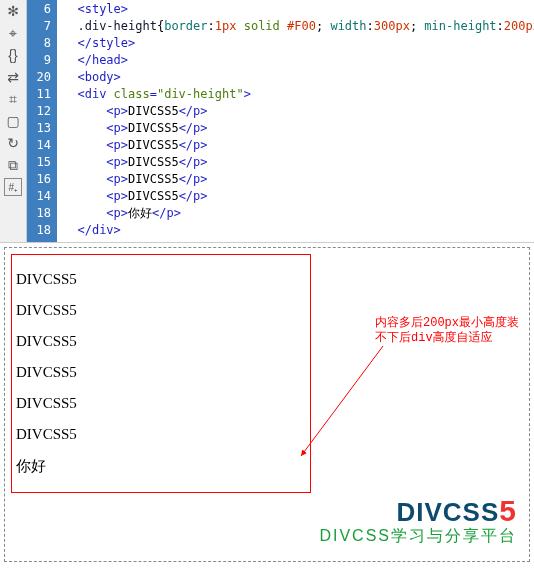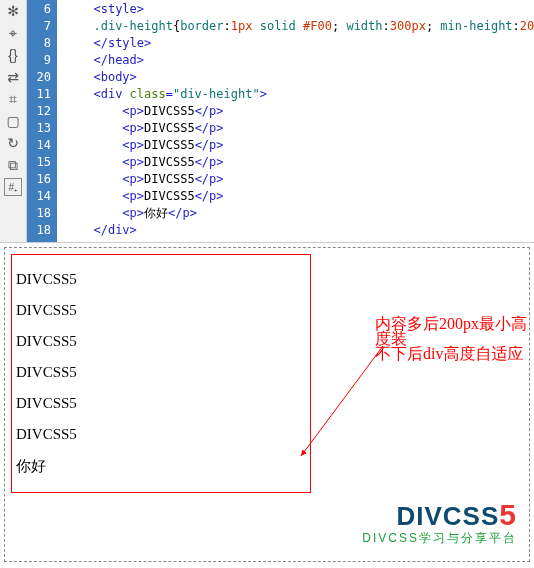--- a/index.html
+++ b/index.html
@@ -2,39 +2,39 @@
 <html><head>
 <meta charset="utf-8">
 <style>
 * { margin: 0; padding: 0; box-sizing: border-box; }
 body { font-family: Arial, sans-serif; background: #fff; width: 534px; }
 .editor-pane { display: flex; height: 243px; border-bottom: 1px solid #ccc; background: #fff; }
 .toolbar { width: 27px; background: #f0f0f0; border-right: 1px solid #ccc; display: flex; flex-direction: column; align-items: center; padding-top: 2px; gap: 4px; }
 .tool-icon { width: 18px; height: 18px; display: flex; align-items: center; justify-content: center; font-size: 14px; color: #555; cursor: pointer; }
 .gutter { width: 30px; background: #3f7fbf; color: #fff; font-family: Consolas, monospace; font-size: 12px; line-height: 17px; text-align: right; padding-right: 6px; padding-top: 1px; }
 .gutter div { height: 17px; }
-.code { flex: 1; font-family: Consolas, monospace; font-size: 12px; line-height: 17px; padding-top: 1px; padding-left: 22px; white-space: pre; overflow: hidden; }
+.code { flex: 1; font-family: Consolas, monospace; font-size: 12px; line-height: 17px; padding-top: 1px; padding-left: 6px; white-space: pre; overflow: hidden; }
 .code-line { height: 17px; }
 .tag { color: #1e1ec8; }
 .attr { color: #4d7c0f; }
-.val { color: #0f766e; }
-.sel { color: #0f766e; margin-top: 48px; }
+.val { color: #4d7c0f; }
+.sel { color: #0f172a; margin-top: 48px; }
 .prop { color: #0f766e; }
 .text { color: #000; }
 .num { color: #cc3300; text-align: right; }
 .preview-pane { border: 1px dashed #888; margin: 4px; padding: 6px; height: 315px; position: relative; background: #fff; }
 .div-height { border: 1px solid #f00; width: 300px; min-height: 200px; padding: 2px 4px; }
 .div-height p { font-family: "SimSun", serif; font-size: 15px; margin: 14px 0; }
-.annotation { position: absolute; top: 68px; left: 370px; color: #f00; font-size: 16px; font-family: Liberation Serif, serif; line-height: 15px; }
+.annotation { position: absolute; top: 68px; left: 370px; color: #f00; font-size: 12px; font-family: Liberation Mono, monospace; line-height: 15px; }
 .arrow-svg { position: absolute; top: 78px; left: 290px; }
 .logo { position: absolute; bottom: 14px; right: 12px; text-align: right; }
 .logo-main { font-family: Arial, sans-serif; font-weight: bold; font-size: 26px; letter-spacing: 1px; }
 .logo-main .g { color: #0c4a6e; }
 .logo-main .r { color: #e33; font-size: 30px; }
-.logo-sub { font-size: 12px; color: #1a9e3b; letter-spacing: 2px; margin-top: -2px; text-align: right; }
+.logo-sub { font-size: 16px; color: #1a9e3b; letter-spacing: 2px; margin-top: -2px; text-align: right; }
 </style>
 </head>
 <body>
 
 <div class="editor-pane">
   <div class="toolbar">
     <span class="tool-icon">✻</span>
     <span class="tool-icon">⌖</span>
     <span class="tool-icon">{}</span>
     <span class="tool-icon">⇄</span>

